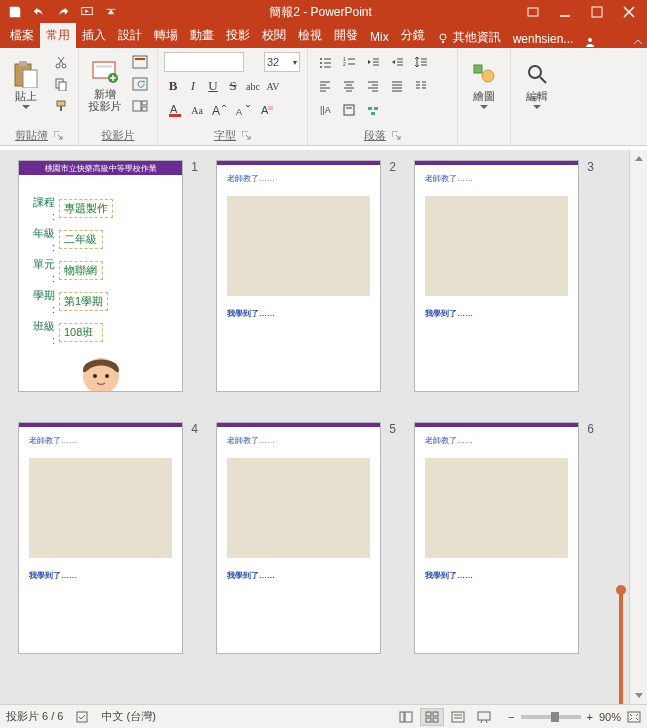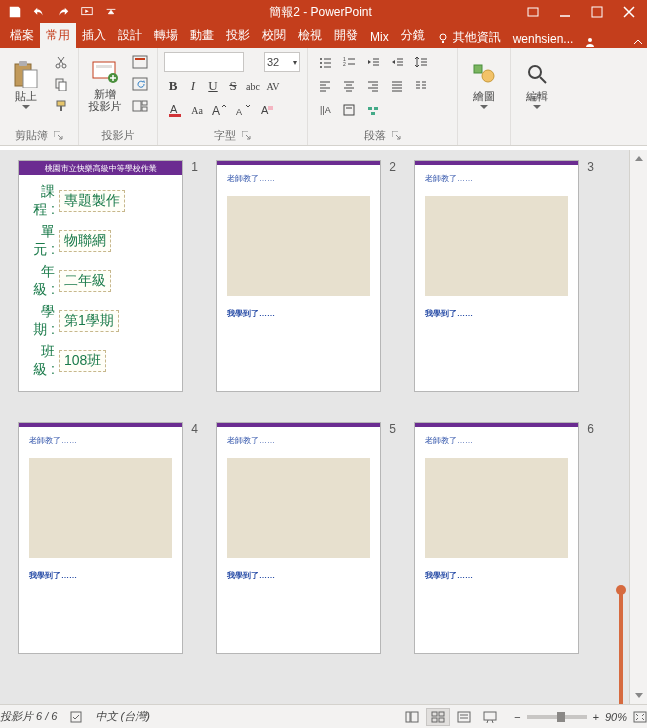--- a/index.html
+++ b/index.html
@@ -20,21 +20,21 @@
   .tabs-row .tell { display: flex; align-items: center; padding: 2px 6px; gap: 4px; text-align: center; }
   .tabs-row .tell svg { width: 12px; height: 12px; fill: #fff; }
   .tabs-row .acct { padding: 2px 6px; }
   .tabs-row .share { width: 22px; display: flex; align-items: center; justify-content: center; }
   .tabs-row .share svg, .tabs-row .collapse svg { width: 12px; height: 12px; fill: #fff; }
   .tabs-row .collapse { width: 18px; display: flex; align-items: center; justify-content: center; margin-left: auto; }
 
   .ribbon { background: #f3f2f1; height: 98px; display: flex; border-bottom: 1px solid #d4d2cd; }
   .group { display: flex; flex-direction: column; align-items: center; padding: 4px 6px 2px; border-right: 1px solid #e1dfdd; position: relative; }
   .group-body { display: flex; flex: 1; align-items: flex-start; gap: 4px; }
-  .group-label { font-size: 11px; color: #6a6a6a; text-align: center; padding-top: 2px; display: flex; align-items: center; justify-content: center; gap: 6px; width: 100%; }
+  .group-label { font-size: 11px; color: #6a6a6a; text-align: center; padding-top: 2px; display: flex; align-items: center; justify-content: center; gap: 6px; width: 100%; text-decoration: underline; }
   .group-label .launcher { width: 9px; height: 9px; }
   .col { display: flex; flex-direction: column; gap: 2px; }
   .big-btn { display: flex; flex-direction: column; align-items: center; justify-content: center; width: 40px; height: 66px; cursor: pointer; gap: 2px; }
   .big-btn .ic { width: 28px; height: 28px; display: flex; align-items: center; justify-content: center; }
   .big-btn .lbl { font-size: 11px; text-align: center; line-height: 1.1; }
   .small-btn { width: 22px; height: 20px; display: flex; align-items: center; justify-content: center; cursor: pointer; }
   .small-row { display: flex; align-items: center; gap: 2px; }
   .font-family { width: 80px; height: 20px; border: 1px solid #c8c6c4; background: #fff; display: flex; align-items: center; padding: 0 2px; font-size: 11px; }
   .font-size { width: 36px; height: 20px; border: 1px solid #c8c6c4; background: #fff; display: flex; align-items: center; padding: 0 2px; font-size: 11px; justify-content: space-between; margin-left: 18px; }
   .font-size .dd { font-size: 8px; }
@@ -50,37 +50,37 @@
   .scrollbar-v .track { height: calc(100% - 32px); position: relative; }
   
   .slides-grid { display: grid; grid-template-columns: repeat(3, 180px); gap: 30px 18px; }
   .slide-wrap { display: flex; flex-direction: row; gap: 4px; }
   .slide { width: 180px; height: 232px; background: #fff; border: 1px solid #b6b6b6; position: relative; overflow: hidden; }
   .slide-num { font-size: 12px; color: #5a5a5a; padding-left: 4px; }
   
   .slide .topbar { height: 14px; background: #6b2c91; color: #fff; font-size: 8px; display: flex; align-items: center; justify-content: center; }
   .slide .inner-bg { position: absolute; inset: 0; background: repeating-linear-gradient(45deg, #faf8ef 0 8px, #f6f3e7 8px 16px); z-index: -1; }
   
-  .slide1-fields { padding: 8px 10px; font-size: 14px; }
+  .slide1-fields { padding: 20px 10px; font-size: 11px; }
   .frow { display: flex; align-items: center; gap: 4px; margin-bottom: 4px; }
   .frow .lbl { color: #1a7a4a; width: 26px; text-align: right; }
   .frow .val { border: 1px dashed #c7b78c; padding: 1px 4px; background: #fffef7; color: #1a7a4a; min-width: 44px; }
   .character { width: 84px; margin: 4px auto 0; }
   
   .std-slide { display: flex; flex-direction: column; height: 100%; padding: 8px 10px; }
   .std-slide .topbar2 { height: 4px; background: #6b2c91; position: absolute; top: 0; left: 0; right: 0; }
   .std-slide .teach { font-size: 8px; color: #2b4fa8; margin-top: 4px; }
   .std-slide .imgph { flex: 0 0 100px; margin: 12px 0; background: #e7e0ce; }
   .std-slide .learn { font-size: 8px; color: #2b4fa8; font-weight: bold; }
   .range-marker { position: absolute; top: 440px; right: 6px; width: 4px; height: 230px; background: #d66a3f; }
   .range-marker::before, .range-marker::after { content: ''; position: absolute; left: -3px; width: 10px; height: 10px; background: #d66a3f; border-radius: 50%; }
   .range-marker::before { top: -5px; }
   .range-marker::after { bottom: -5px; }
 
-  .statusbar { position: absolute; bottom: 0; left: 0; right: 0; height: 24px; background: #f3f2f1; border-top: 1px solid #d4d2cd; display: flex; align-items: center; font-size: 11px; padding: 0 0; gap: 12px; font-style: italic; }
+  .statusbar { position: absolute; bottom: 0; left: 0; right: 0; height: 24px; background: #f3f2f1; border-top: 1px solid #d4d2cd; display: flex; align-items: center; font-size: 11px; padding: 0 6px; gap: 12px; }
   .statusbar .views { display: flex; gap: 2px; margin-left: auto; }
   .statusbar .view-btn { width: 24px; height: 18px; display: flex; align-items: center; justify-content: center; cursor: pointer; border: 1px solid transparent; }
   .statusbar .view-btn.active { background: #e1dfdd; border-color: #c8c6c4; }
   .statusbar .zoom { display: flex; align-items: center; gap: 6px; }
   .zoom-track { width: 60px; height: 4px; background: #c8c6c4; position: relative; }
   .zoom-track .handle { position: absolute; left: 50%; top: -3px; width: 8px; height: 10px; background: #8a8886; }
 
   svg { display: block; }
 </style>
 </head>
@@ -477,26 +477,26 @@
     <div class="slide-wrap">
       <div class="slide">
         <div class="inner-bg"></div>
         <div class="topbar">桃園市立快樂高級中等學校作業</div>
         <div class="slide1-fields">
           <div class="frow">
               <span class="lbl">課程 :</span>
               <span class="val">專題製作</span>
             </div>
           <div class="frow">
+              <span class="lbl">年級 :</span>
+              <span class="val">二年級</span>
+            </div>
+          <div class="frow">
               <span class="lbl">單元 :</span>
               <span class="val">物聯網</span>
-            </div>
-          <div class="frow">
-              <span class="lbl">年級 :</span>
-              <span class="val">二年級</span>
             </div>
           <div class="frow">
               <span class="lbl">學期 :</span>
               <span class="val">第1學期</span>
             </div>
           <div class="frow">
               <span class="lbl">班級 :</span>
               <span class="val">108班</span>
             </div>
           <svg class="character" viewBox="0 0 84 100">

